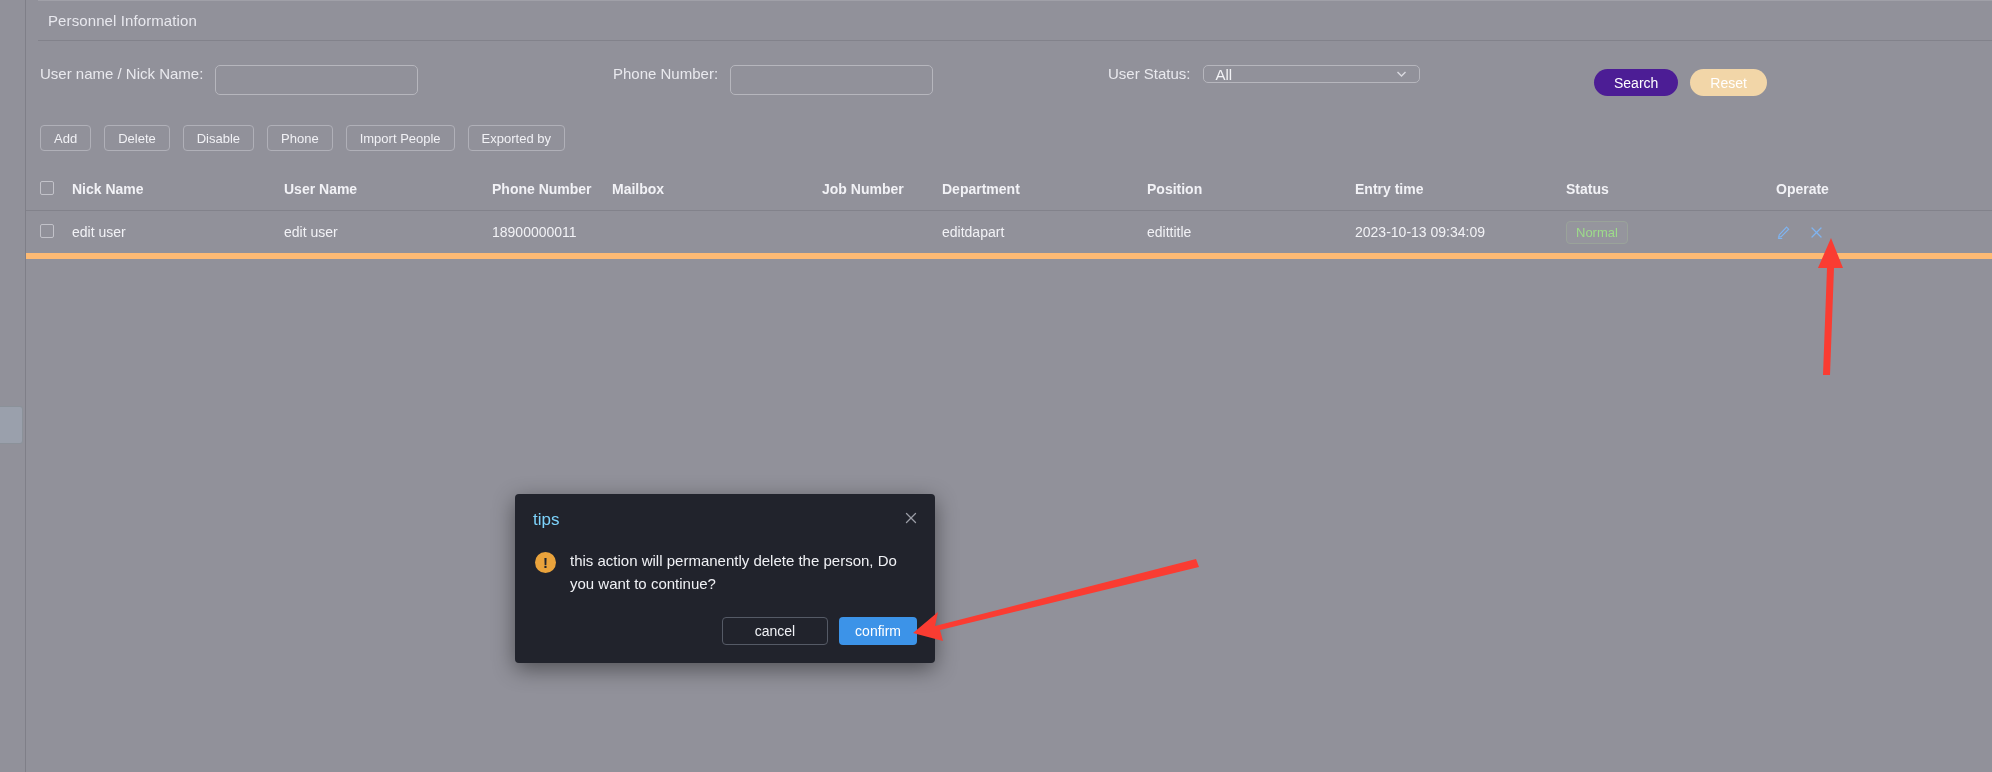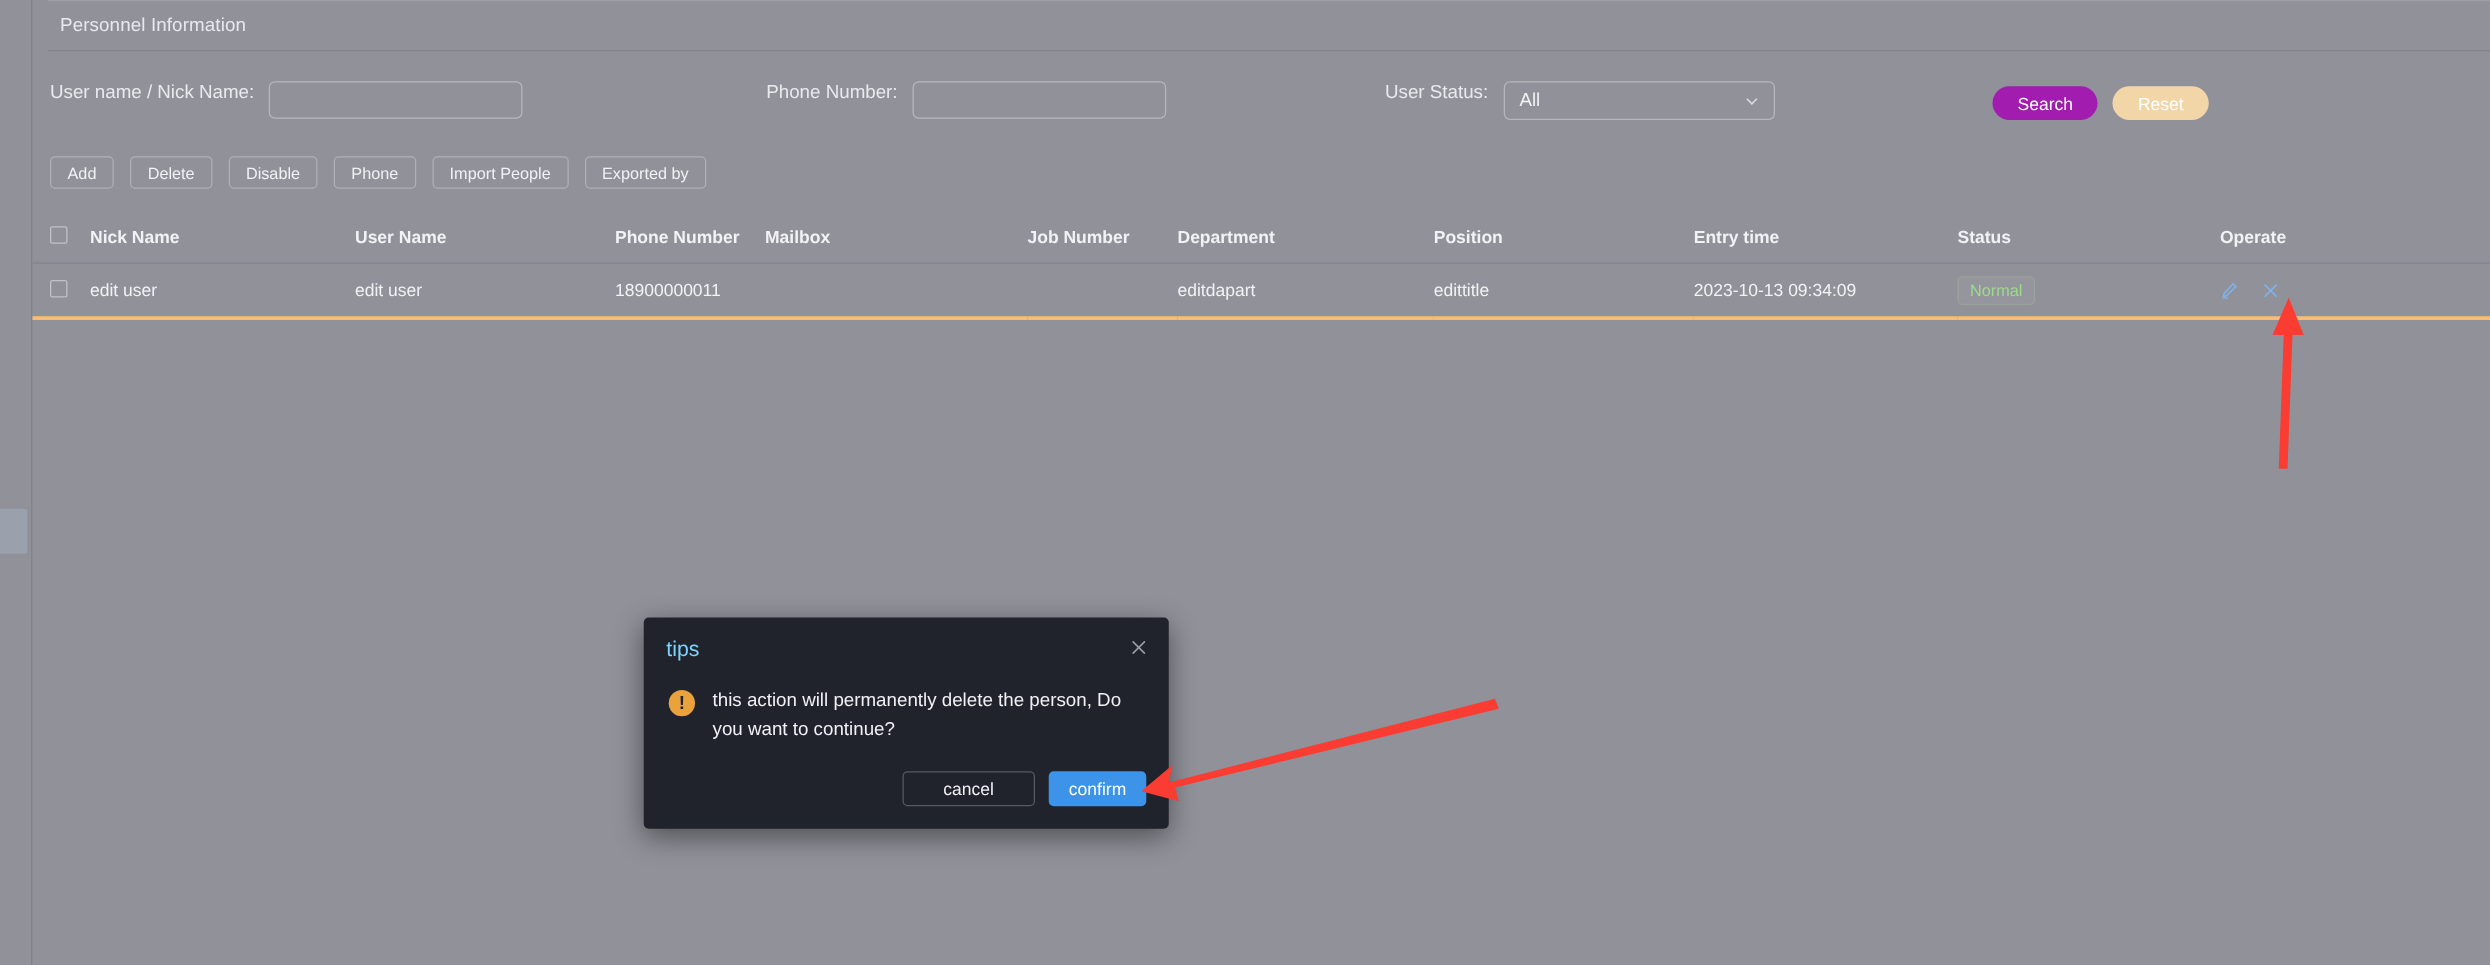--- a/index.html
+++ b/index.html
@@ -88,21 +88,21 @@
     box-sizing: border-box;
     color: #f2f2f5;
     font-size: 14px;
     font-family: "Liberation Sans", sans-serif;
     padding: 0 10px;
     outline: none;
   }
   .select-box {
     position: relative;
     width: 217px;
-    height: 31px;
+    height: 18px;
     border: 1px solid #b6b6bd;
     border-radius: 5px;
     box-sizing: border-box;
     display: flex;
     align-items: center;
     padding: 0 12px;
     color: #f2f2f5;
     font-size: 15px;
     cursor: pointer;
     user-select: none;
@@ -120,21 +120,21 @@
   .pill {
     border: none;
     border-radius: 16px;
     height: 27px;
     padding: 0 20px;
     font-size: 14px;
     font-family: "Liberation Sans", sans-serif;
     cursor: pointer;
     color: #ffffff;
   }
-  .pill-search { background: #a21caf; }
+  .pill-search { background: #4c1d95; }
   .pill-reset  { background: #f2d6a8; }
 
   
   .actions {
     position: absolute;
     left: 14px; top: 125px;
     display: flex;
     gap: 13px;
   }
   .btn-ghost {
@@ -159,21 +159,21 @@
   .tbl { width: 100%; border-collapse: collapse; table-layout: fixed; }
   .tbl th, .tbl td {
     text-align: left;
     font-size: 14px;
     color: #f2f2f6;
     padding: 0;
     height: 42px;
     vertical-align: middle;
   }
   .tbl thead tr { border-bottom: 1px solid #82828b; }
-  .tbl tbody tr { border-bottom: 3px solid #fdba74; }
+  .tbl tbody tr { border-bottom: 6px solid #fdba74; }
   .tbl th { font-weight: bold; }
   .tbl td { font-weight: normal; }
   .col-chk { width: 46px; padding-left: 14px !important; }
   .cb {
     width: 14px; height: 14px;
     border: 1px solid #c2c2c9;
     border-radius: 2px;
     background: transparent;
     display: inline-block;
     cursor: pointer;

